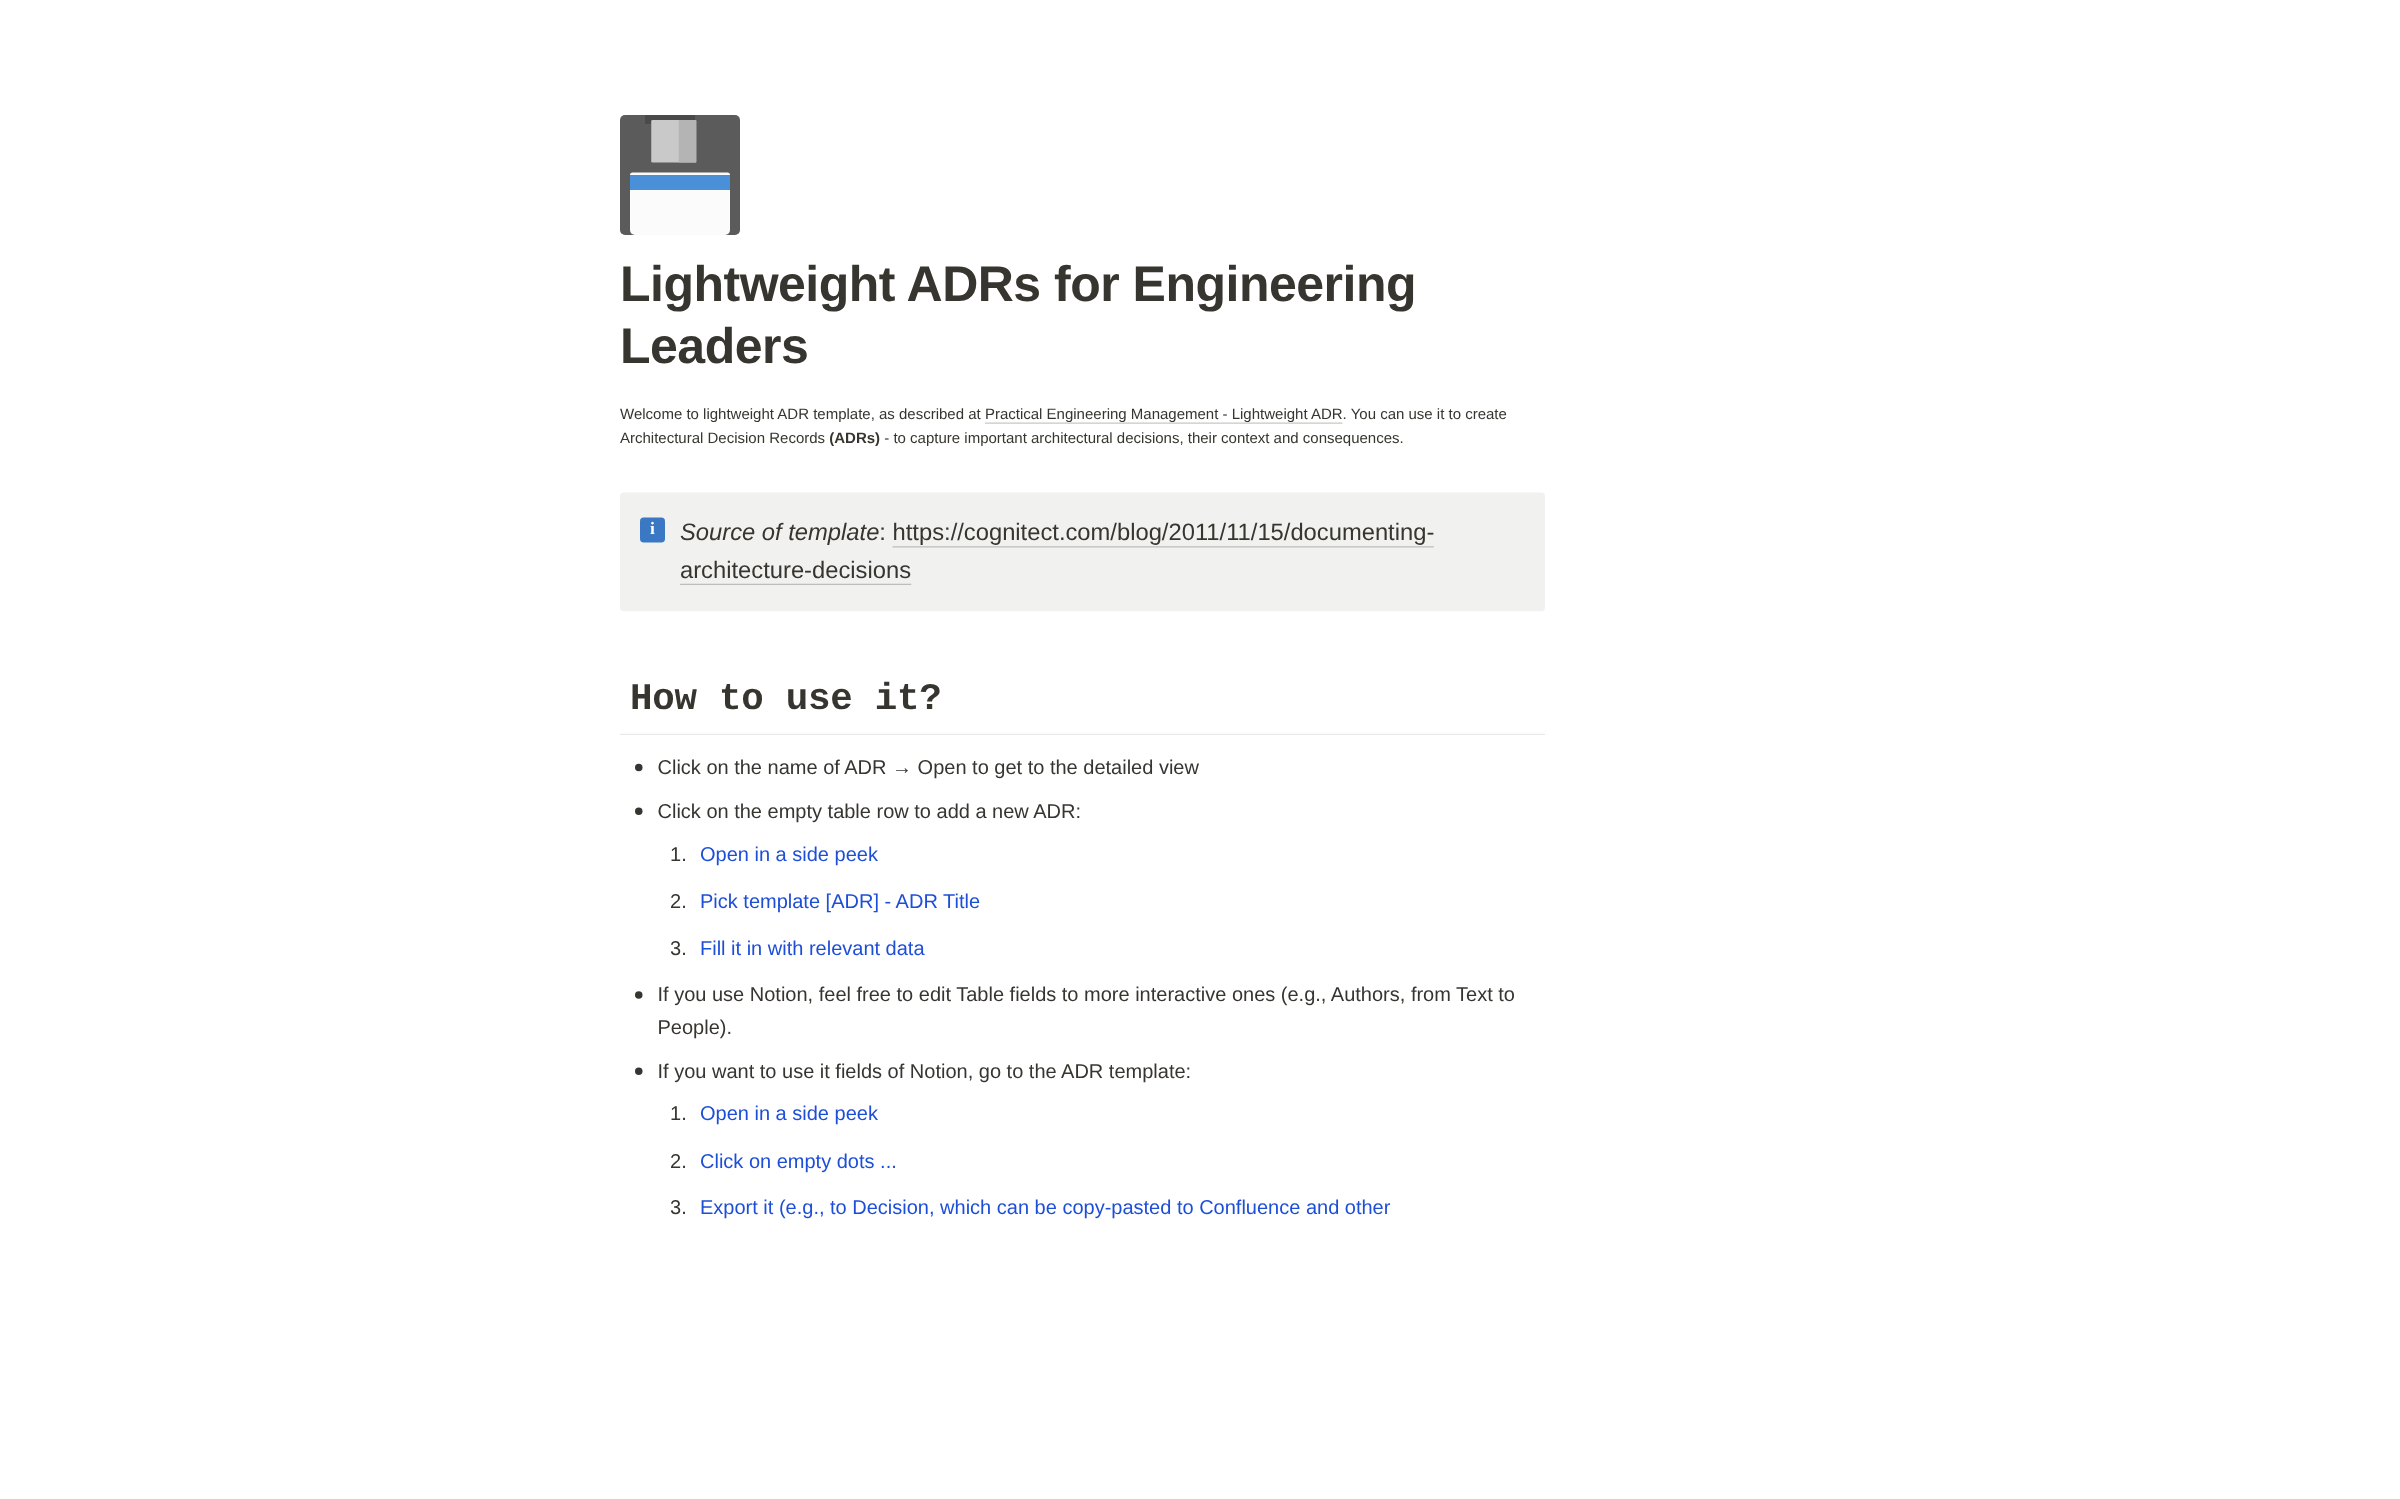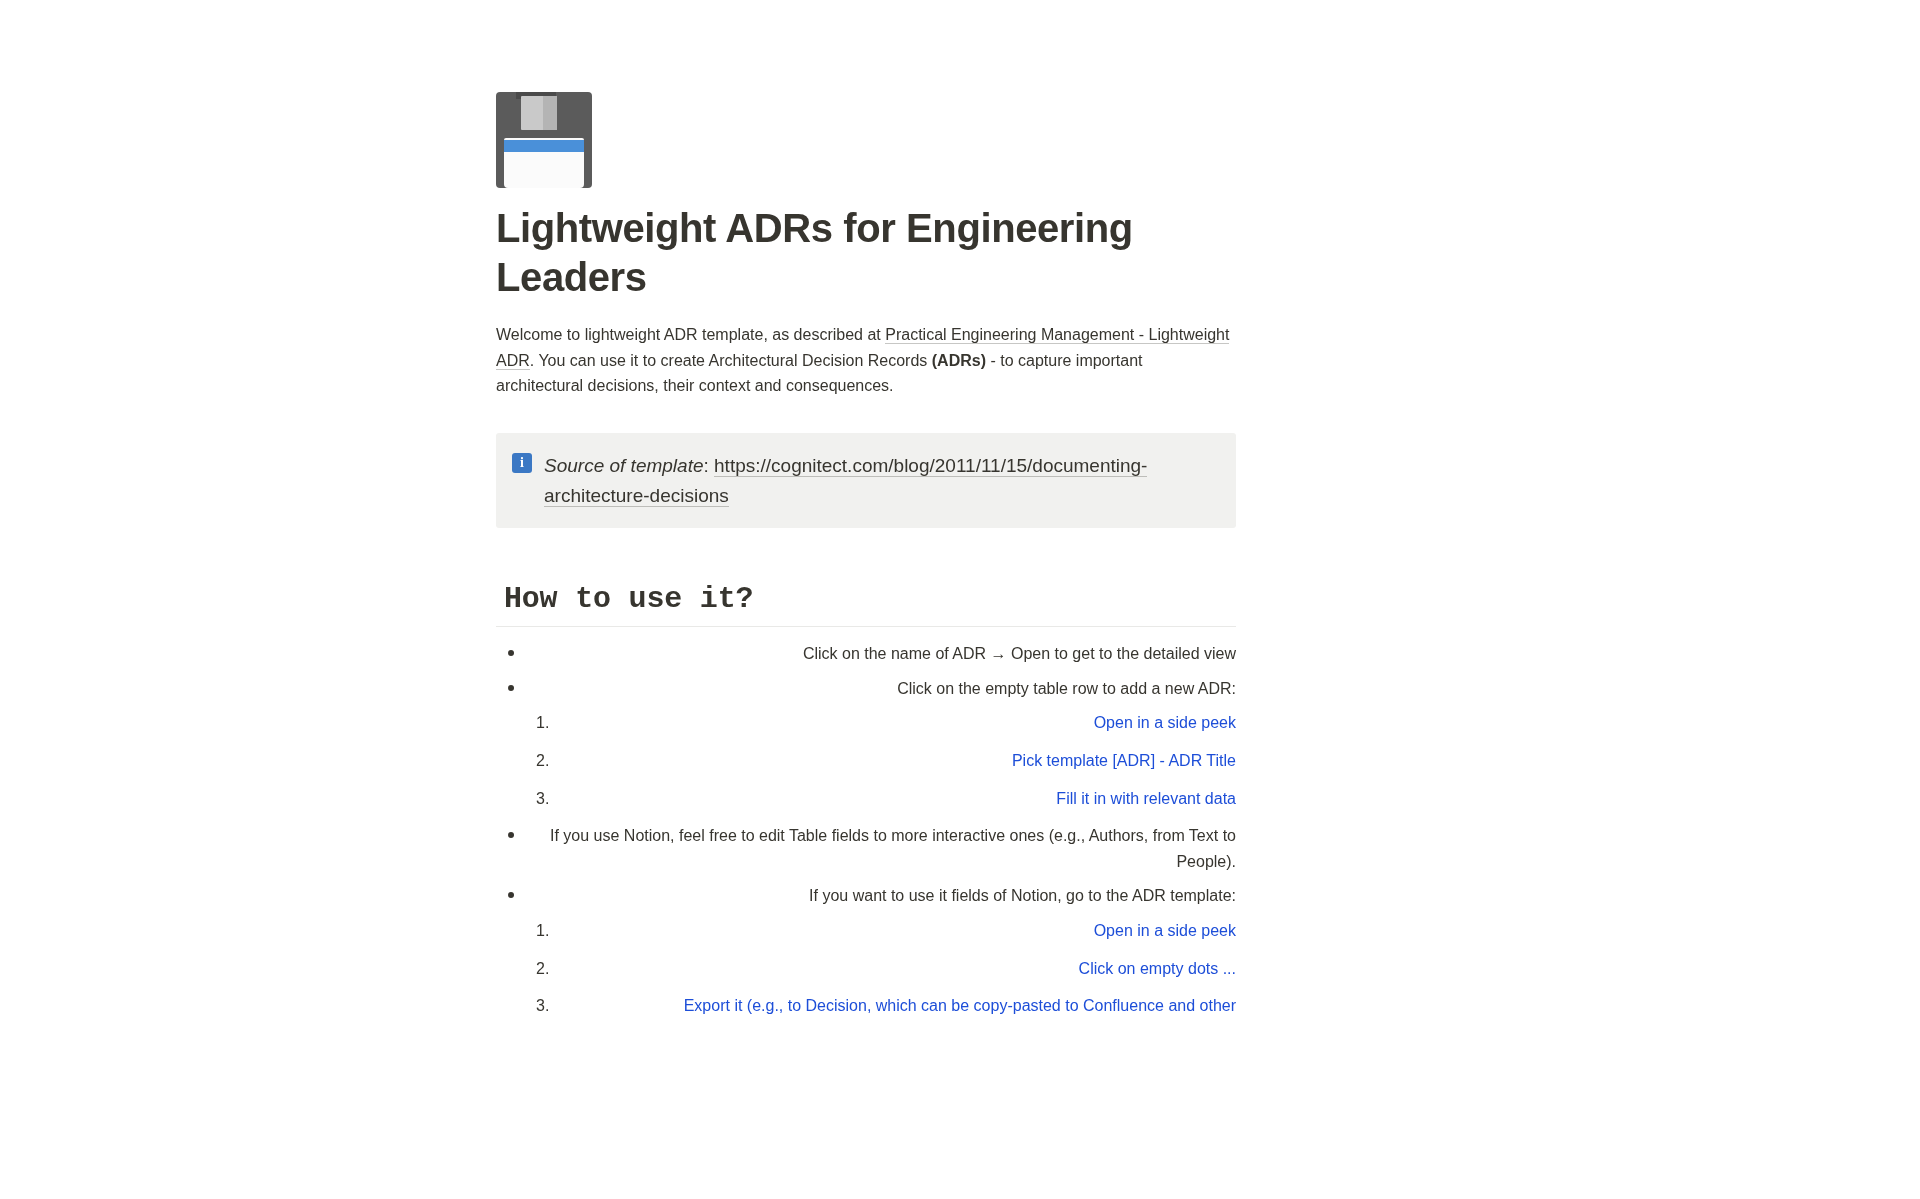--- a/index.html
+++ b/index.html
@@ -77,21 +77,21 @@
     font-size: 40px;
     line-height: 1.22;
     font-weight: bold;
     letter-spacing: -0.4px;
     margin: 0 0 20px 0;
     color: #37352f;
     max-width: 740px;
   }
 
   p.para {
-    font-size: 16px;
+    font-size: 12px;
     line-height: 1.62;
     margin: 0 0 6px 0;
     color: #37352f;
     max-width: 736px;
   }
 
   a.link {
     color: #37352f;
     text-decoration: none;
     border-bottom: 1px solid rgba(55,53,47,0.28);
@@ -142,21 +142,20 @@
     height: 1px;
     background: #e9e9e7;
     width: 740px;
     margin: 8px 0 14px 0;
   }
 
   ul.bullets {
     margin: 0;
     padding-left: 30px;
     list-style: none;
-    text-align: right;
   }
   ul.bullets > li {
     position: relative;
     font-size: 16px;
     line-height: 1.6;
     margin: 0 0 9px 0;
     max-width: 710px;
     color: #37352f;
     padding-left: 0;
   }

